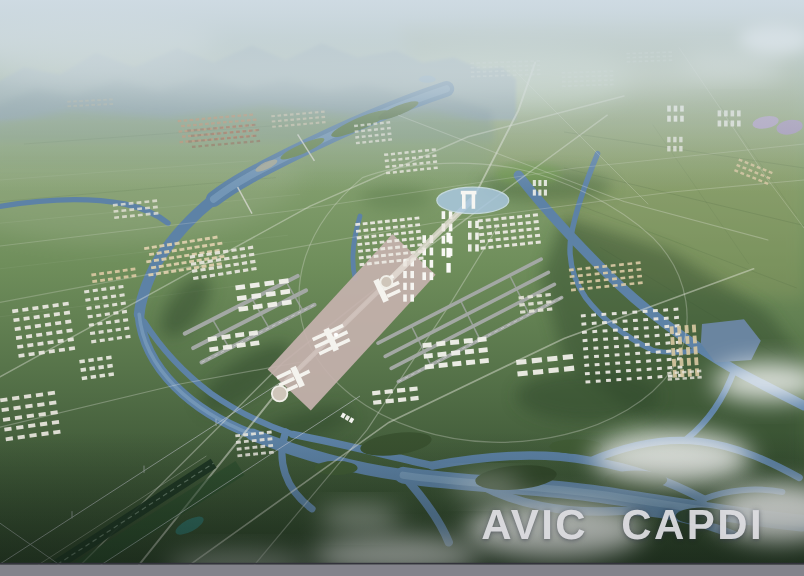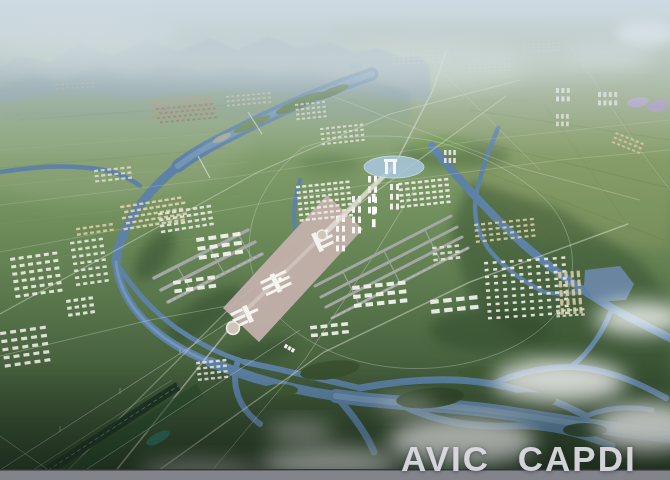--- a/index.html
+++ b/index.html
@@ -5,21 +5,21 @@
   html,body{margin:0;padding:0;background:#222;}
   .stage{position:relative;width:670px;height:480px;overflow:hidden;background:#9db38d;
          font-family:"Liberation Sans",sans-serif;}
   .stage svg{position:absolute;left:0;top:0;}
   .rv{fill:none;stroke:var(--river);stroke-linecap:round;stroke-linejoin:round;}
   .rvh{fill:none;stroke:var(--river_light);stroke-linecap:round;opacity:.45;}
   .rd{fill:none;stroke:var(--road);stroke-linecap:round;}
   .rw{fill:none;stroke:var(--runway);stroke-linecap:round;}
   .fld{fill:none;stroke:#ffffff;}
   .fldd{fill:none;stroke:#30482e;}
-  .watermark{position:absolute;left:401px;top:439px;
+  .watermark{position:absolute;left:401px;top:418px;
      font-weight:700;font-size:35px;letter-spacing:2px;word-spacing:16px;
      color:var(--watermark);opacity:.95;white-space:pre;
      text-shadow:0 1px 3px rgba(40,45,60,.45), 0 0 6px rgba(40,45,60,.25);}
 </style>
 </head>
 <body>
 
 <div class="stage">
 <svg width="670" height="480" viewBox="0 0 670 480">
   <defs>

